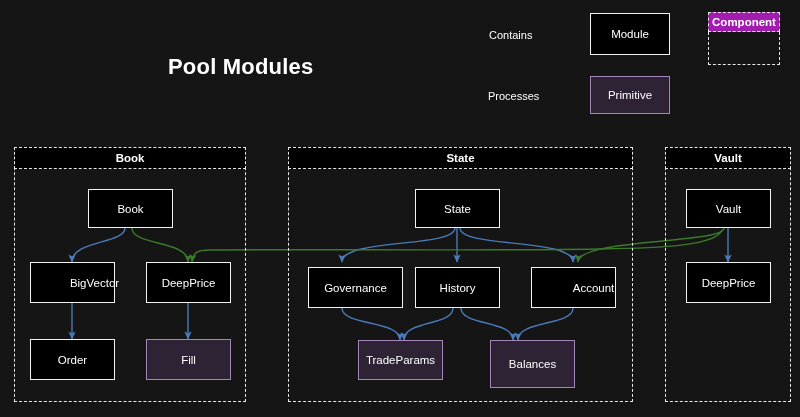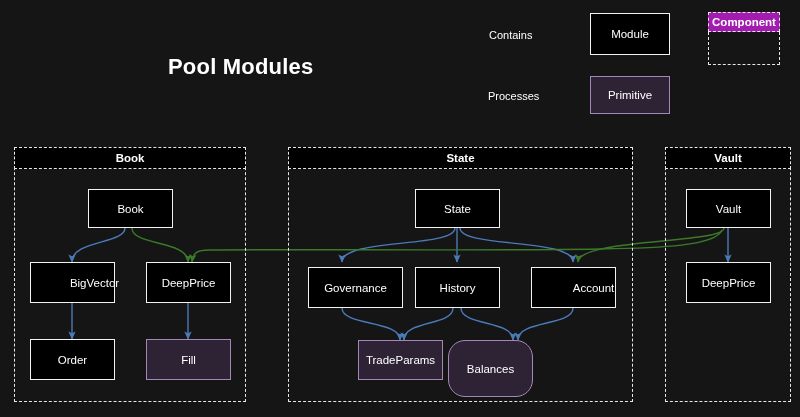--- a/index.html
+++ b/index.html
@@ -128,21 +128,21 @@
   <div class="node primitive" style="left:146px;top:339px;width:85px;height:41px;">Fill</div>
 
   <div class="component" style="left:288px;top:147px;height:255px;width:345px;"></div>
   <div class="component-header" style="left:288px;top:147px;width:345px;height:22px;">State</div>
 
   <div class="node" style="left:415px;top:189px;width:85px;height:39px;">State</div>
   <div class="node" style="left:308px;top:267px;width:95px;height:41px;">Governance</div>
   <div class="node" style="left:415px;top:267px;width:85px;height:41px;">History</div>
   <div class="node" style="left:531px;top:267px;width:85px;height:41px;padding-left:40px;">Account</div>
   <div class="node primitive" style="left:358px;top:340px;width:85px;height:40px;">TradeParams</div>
-  <div class="node primitive" style="left:448px;top:340px;width:85px;height:57px;border-radius:17px;">Balances</div>
+  <div class="node primitive" style="left:490px;top:340px;width:85px;height:48px;">Balances</div>
 
   <div class="component" style="left:665px;top:147px;height:255px;width:126px;"></div>
   <div class="component-header" style="left:665px;top:147px;width:126px;height:22px;">Vault</div>
 
   <div class="node" style="left:686px;top:189px;width:85px;height:39px;">Vault</div>
   <div class="node" style="left:686px;top:262px;width:85px;height:41px;">DeepPrice</div>
 
 </div>
 
 </body></html>

